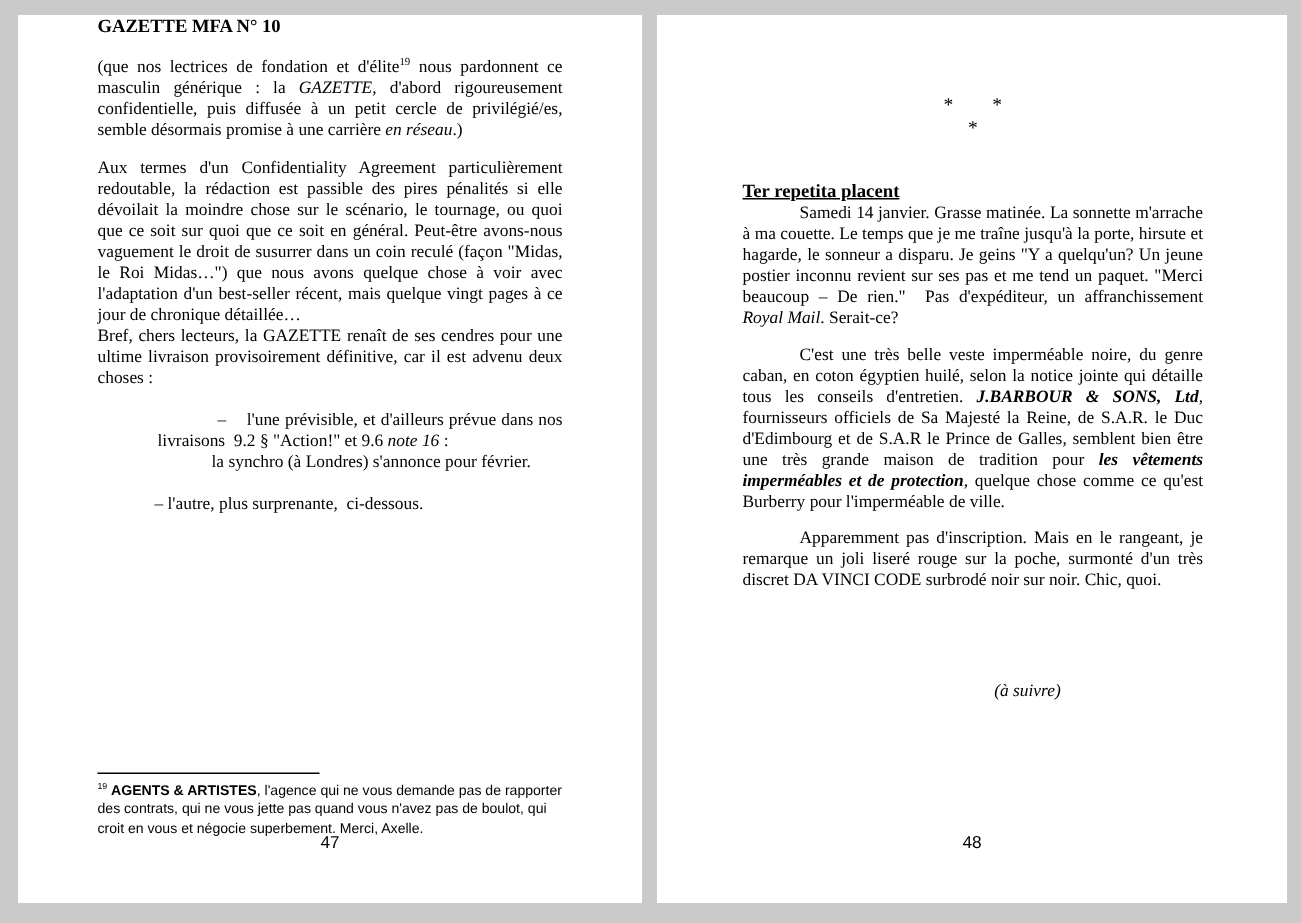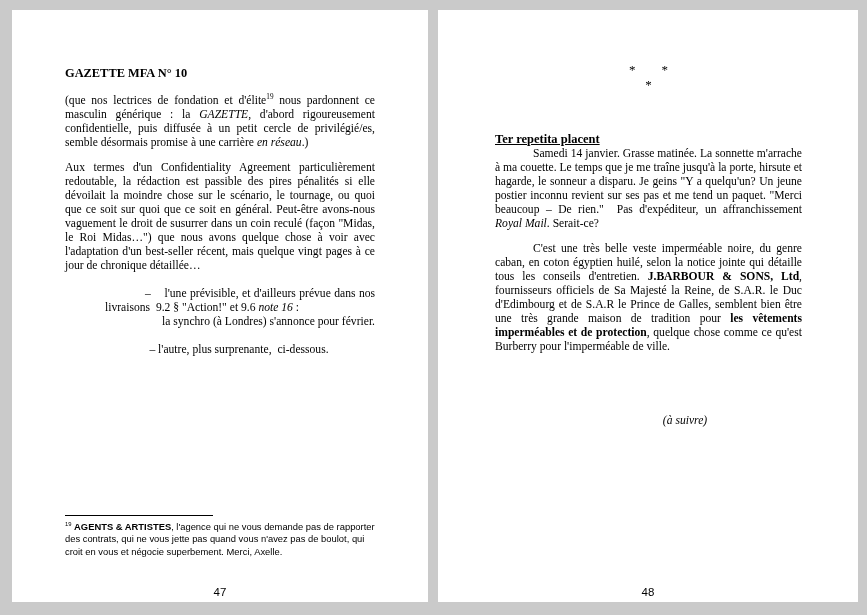--- a/index.html
+++ b/index.html
@@ -17,52 +17,52 @@
     overflow:hidden;
   }
   .page-left  { left:12px;  width:416px; }
   .page-right { left:438px; width:420px; }
   .content-l { padding:0 53px; }
   .content-r { padding:0 56px 0 57px; }
 
   .para { margin:0; text-align:justify; font-size:11.6px; line-height:14px; }
   .rs-i  { font-style:italic; }
   .rs-b  { font-weight:bold; }
-  .rs-bi { font-weight:bold; }
+  .rs-bi { font-weight:bold; font-style:italic; }
   sup { font-size:0.62em; vertical-align:super; line-height:0; }
 
   
-  .doc-header { padding-top:56px; font-size:12.4px; line-height:15.2px; }
+  .doc-header { font-size:12.4px; line-height:15.2px; }
   .h-bold { font-weight:bold; }
   .salutation { margin:41px 0 0 0; font-size:11.6px; line-height:14px; }
   .p1 { margin-top:13px; }
   .p2 { margin-top:11px; }
   .p3 { margin-top:0; }
   .item1 { margin-top:14px; text-indent:40px;margin-left:40px; }
-  .item1-sub { margin:0 0 0 55px; text-align:right; }
-  .item2 { margin-top:14px; text-indent:38px; text-align:center; }
+  .item1-sub { margin:0 0 0 55px; text-align:center; }
+  .item2 { margin-top:14px; text-indent:38px; text-align:left; }
 
   .footnote {
     position:absolute; top:505px; left:53px; width:312px;
     font-family:"Liberation Sans", sans-serif;
     font-size:9.4px; line-height:12.4px;
   }
   .footnote-rule { width:148px; border-top:1px solid #000; margin-bottom:5px; }
   .page-number {
-    position:absolute; top:576px; left:0; right:0;
+    position:absolute; top:546px; left:0; right:0;
     text-align:center;
     font-family:"Liberation Sans", sans-serif;
     font-size:11.5px;
   }
 
   
   .stars { margin-top:52px; text-align:center; font-size:13px; line-height:15px; }
   .stars-row1 span { margin:0 13px; }
   .heading {
-    margin:40px 0 0 0; font-weight:bold; text-decoration:underline;
+    margin:28px 0 0 0; font-weight:bold; text-decoration:underline;
     font-size:12.5px; line-height:15px;
   }
   .indent { text-indent:38px; }
   .rp1 { }
   .rp2 { margin-top:11px; }
   .rp3 { margin-top:10px; }
   .suivre { margin:60px 0 0 73px; font-style:italic; text-align:center; }
 </style>
 </head>
 <body>
@@ -71,20 +71,21 @@
 
   <div class="page page-left">
     <div class="content-l">
       <div class="doc-header">
         <div class="h-bold">GAZETTE MFA N° 10</div>
       </div>
 
 
       <p class="para p1"><span>(que nos lectrices de fondation et d'élite</span><sup>19</sup><span> nous pardonnent ce masculin générique : la </span><span class="rs-i">GAZETTE</span><span>, d'abord rigoureusement confidentielle, puis diffusée à un petit cercle de privilégié/es, semble désormais promise à une carrière </span><span class="rs-i">en réseau</span><span>.)</span></p>
       <p class="para p2"><span>Aux termes d'un Confidentiality Agreement particulièrement redoutable, la rédaction est passible des pires pénalités si elle dévoilait la moindre chose sur le scénario, le tournage, ou quoi que ce soit sur quoi que ce soit en général. Peut-être avons-nous vaguement le droit de susurrer dans un coin reculé (façon "Midas, le Roi Midas…") que nous avons quelque chose à voir avec l'adaptation d'un best-seller récent, mais quelque vingt pages à ce jour de chronique détaillée…</span></p>
+      <p class="para p3"><span>Bref, chers lecteurs, la GAZETTE renaît de ses cendres pour une ultime livraison provisoirement définitive, car il est advenu deux choses :</span></p>
 
       <p class="para item1"><span>–&nbsp;&nbsp;&nbsp;&nbsp;l'une prévisible, et d'ailleurs prévue dans nos livraisons&nbsp; 9.2 § "Action!" et 9.6 </span><span class="rs-i">note 16</span><span> :</span></p>
       <p class="para item1-sub">la synchro (à Londres) s'annonce pour février.</p>
       <p class="para item2">– l'autre, plus surprenante,&nbsp; ci-dessous.</p>
     </div>
 
     <div class="footnote">
       <div class="footnote-rule"></div>
       <div class="footnote-text"><sup>19</sup><span> </span><span class="rs-b">AGENTS &amp; ARTISTES</span><span>, l'agence qui ne vous demande pas de rapporter des contrats, qui ne vous jette pas quand vous n'avez pas de boulot, qui croit en vous et négocie superbement. Merci, Axelle.</span></div>
     </div>
@@ -100,20 +101,21 @@
         </div>
         <div class="stars-row2">
           <span>*</span>
         </div>
       </div>
 
       <p class="para heading">Ter repetita placent</p>
 
       <p class="para indent rp1"><span>Samedi 14 janvier. Grasse matinée. La sonnette m'arrache à ma couette. Le temps que je me traîne jusqu'à la porte, hirsute et hagarde, le sonneur a disparu. Je geins "Y a quelqu'un? Un jeune postier inconnu revient sur ses pas et me tend un paquet. "Merci beaucoup – De rien."&nbsp; Pas d'expéditeur, un affranchissement </span><span class="rs-i">Royal Mail</span><span>. Serait-ce?</span></p>
       <p class="para indent rp2"><span>C'est une très belle veste imperméable noire, du genre caban, en coton égyptien huilé, selon la notice jointe qui détaille tous les conseils d'entretien. </span><span class="rs-bi">J.BARBOUR &amp; SONS, Ltd</span><span>, fournisseurs officiels de Sa Majesté la Reine, de S.A.R. le Duc d'Edimbourg et de S.A.R le Prince de Galles, semblent bien être une très grande maison de tradition pour </span><span class="rs-bi">les vêtements imperméables et de protection</span><span>, quelque chose comme ce qu'est Burberry pour l'imperméable de ville.</span></p>
+      <p class="para indent rp3"><span>Apparemment pas d'inscription. Mais en le rangeant, je remarque un joli liseré rouge sur la poche, surmonté d'un très discret DA VINCI CODE surbrodé noir sur noir. Chic, quoi.</span></p>
 
       <p class="para suivre">(à suivre)</p>
     </div>
 
     <div class="page-number">48</div>
   </div>
 
 </div>
 
 </body></html>

